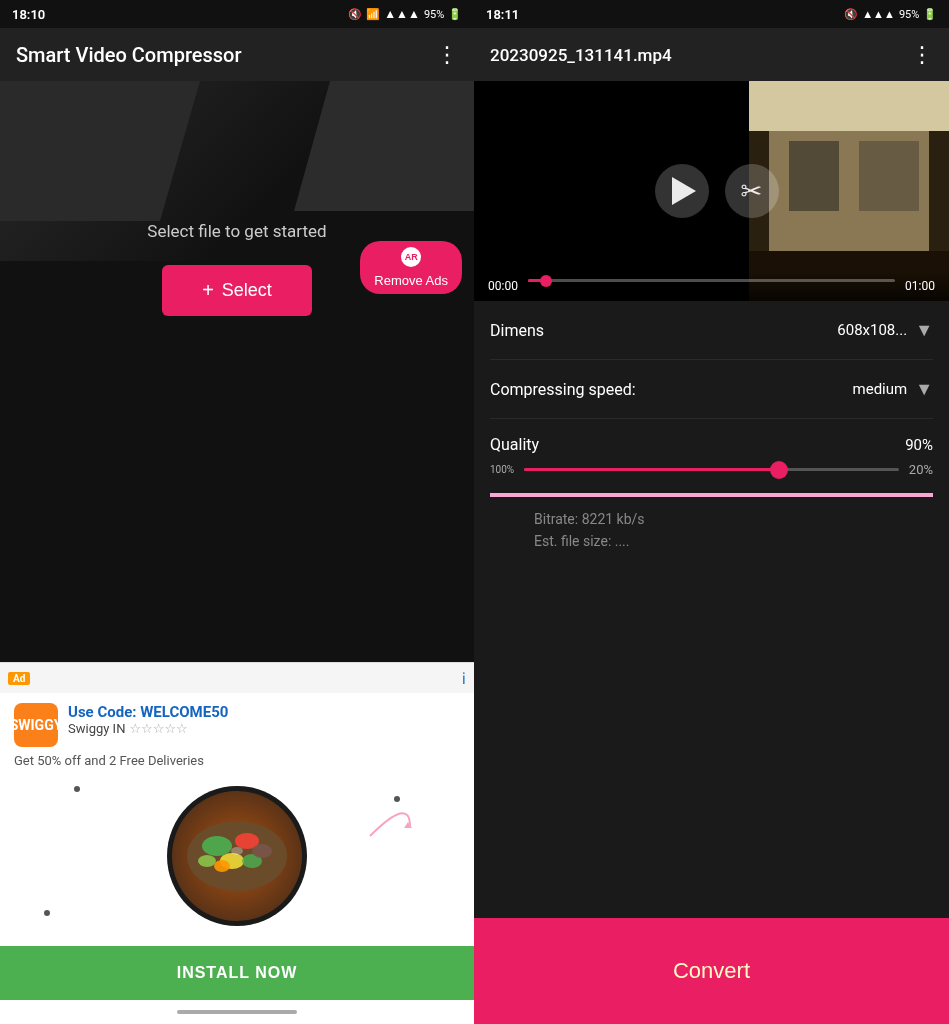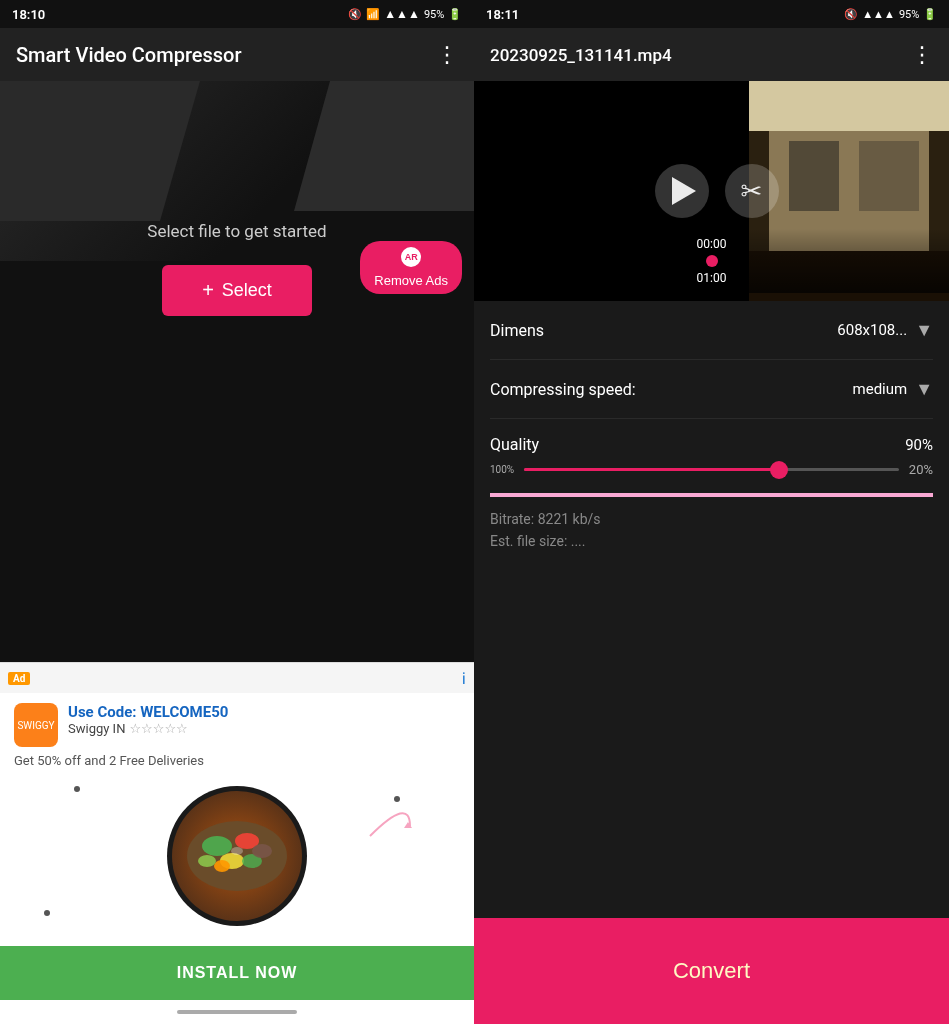--- a/index.html
+++ b/index.html
@@ -184,22 +184,22 @@
       height: 44px;
       background: #fc8019;
       border-radius: 8px;
       display: flex;
       align-items: center;
       justify-content: center;
       flex-shrink: 0;
     }
     .swiggy-logo-inner {
       color: #fff;
-      font-size: 10px;
-      font-weight: 400;
+      font-size: 14px;
+      font-weight: 700;
     }
     .ad-text-block {}
     .ad-headline {
       color: #1565c0;
       font-size: 15px;
       font-weight: 700;
     }
     .ad-subline {
       color: #444;
       font-size: 13px;
@@ -387,29 +387,28 @@
       cursor: pointer;
       margin-left: 40px;
     }
     .scissors-icon {
       color: rgba(255,255,255,0.9);
       font-size: 26px;
     }
 
     .video-controls {
       position: absolute;
-      bottom: 8px;
+      bottom: 0;
       left: 0;
       right: 0;
       padding: 8px 14px;
       background: linear-gradient(transparent, rgba(0,0,0,0.7));
       display: flex;
-      align-items: center;
+      align-items: flex-start;
       gap: 10px;
-      flex-direction: column;
     }
     .time-label {
       color: #fff;
       font-size: 12px;
     }
     .progress-bar {
       flex: 1;
       height: 3px;
       background: rgba(255,255,255,0.3);
       border-radius: 2px;
@@ -519,20 +518,21 @@
       font-size: 13px;
     }
 
     .info-section {
       padding: 14px 0;
     }
     .info-text {
       color: #888;
       font-size: 14px;
       margin-bottom: 6px;
+      margin-left: 44px;
     }
 
     .convert-btn {
       background: #e91e63;
       color: #fef9c3;
       font-size: 22px;
       font-weight: 500;
       border: none;
       width: 100%;
       padding: 40px;

